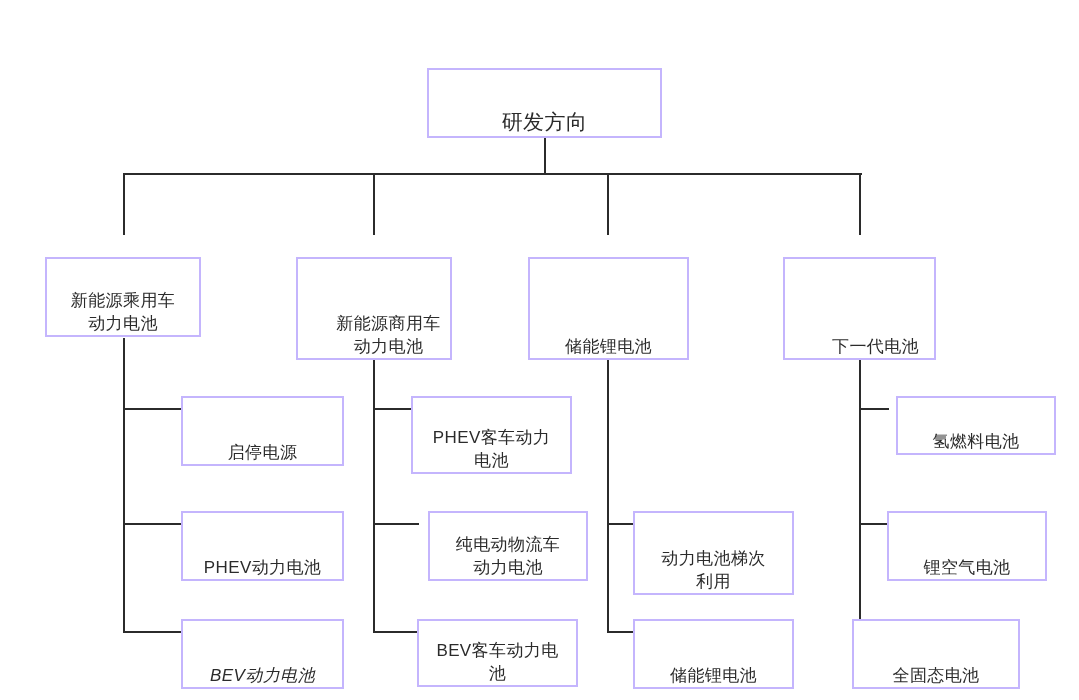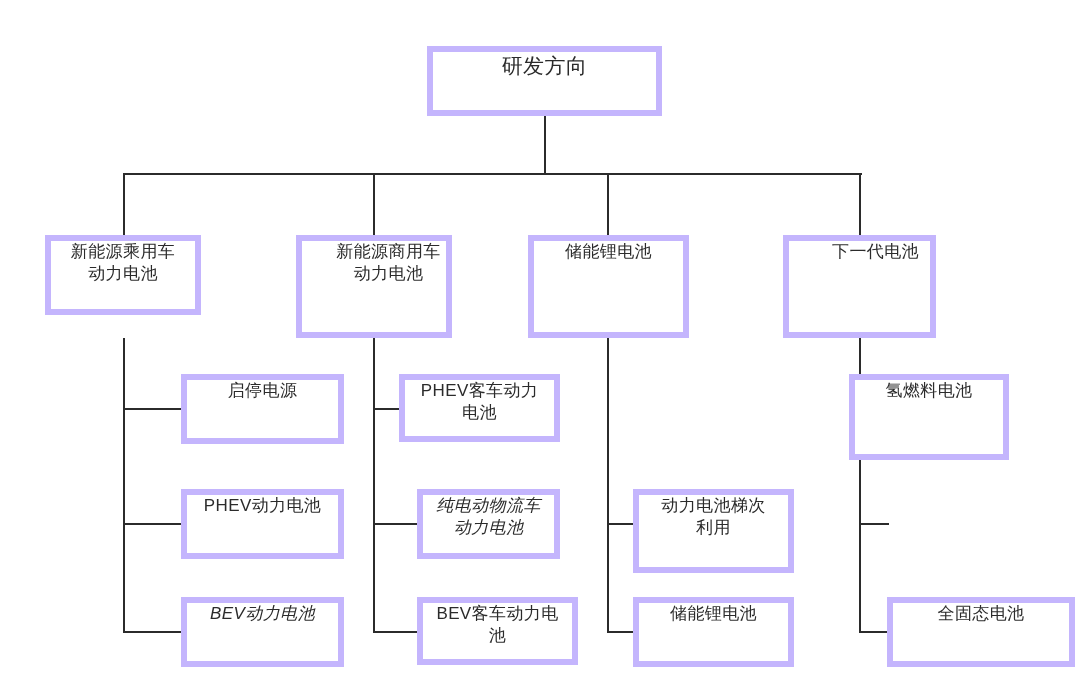--- a/index.html
+++ b/index.html
@@ -18,31 +18,32 @@
   #diagram-canvas {
     position: absolute;
     left: 0;
     top: 0;
     width: 1079px;
     height: 700px;
   }
   .node {
     position: absolute;
     box-sizing: border-box;
-    border: 6px solid #c4b5fd;
+    border: 2px solid #c4b5fd;
     background: #ffffff;
     display: flex;
-    align-items: flex-start;
+    align-items: flex-end;
     justify-content: center;
     text-align: center;
     color: #2b2b2b;
     line-height: 1.32;
     letter-spacing: 0.4px;
     white-space: pre-line;
     z-index: 2;
+    margin-top: 22px;
   }
   .node.root {
     font-size: 21px;
   }
   .node.level2 {
     font-size: 17px;
   }
   .node.level3 {
     font-size: 17px;
   }
@@ -104,25 +105,25 @@
   </div>
   <div class="node level3" style="left:181px; top:597px; width:163px; height:70px;font-style:italic;">
     <span>BEV动力电池</span>
   </div>
 
   <div class="connector v" style="left:373px; top:338px; width:2px; height:295px;"></div>
   <div class="connector h" style="left:373px; top:408px; width:46px; height:2px;"></div>
   <div class="connector h" style="left:373px; top:523px; width:46px; height:2px;"></div>
   <div class="connector h" style="left:373px; top:631px; width:46px; height:2px;"></div>
 
-  <div class="node level3" style="left:399px; top:374px; width:161px; height:68px;">
+  <div class="node level3" style="left:411px; top:374px; width:161px; height:78px;">
     <span>PHEV客车动力
 电池</span>
   </div>
-  <div class="node level3" style="left:417px; top:489px; width:143px; height:70px;font-style:italic;">
+  <div class="node level3" style="left:428px; top:489px; width:160px; height:70px;">
     <span>纯电动物流车
 动力电池</span>
   </div>
   <div class="node level3" style="left:417px; top:597px; width:161px; height:68px;">
     <span>BEV客车动力电
 池</span>
   </div>
 
   <div class="connector v" style="left:607px; top:338px; width:2px; height:295px;"></div>
   <div class="connector h" style="left:607px; top:523px; width:28px; height:2px;"></div>
@@ -134,20 +135,23 @@
   </div>
   <div class="node level3" style="left:633px; top:597px; width:161px; height:70px;">
     <span>储能锂电池</span>
   </div>
 
   <div class="connector v" style="left:859px; top:338px; width:2px; height:295px;"></div>
   <div class="connector h" style="left:859px; top:408px; width:30px; height:2px;"></div>
   <div class="connector h" style="left:859px; top:523px; width:30px; height:2px;"></div>
   <div class="connector h" style="left:859px; top:631px; width:30px; height:2px;"></div>
 
-  <div class="node level3" style="left:849px; top:374px; width:160px; height:86px;">
+  <div class="node level3" style="left:896px; top:374px; width:160px; height:59px;">
     <span>氢燃料电池</span>
   </div>
-  <div class="node level3" style="left:887px; top:597px; width:188px; height:70px;">
+  <div class="node level3" style="left:887px; top:489px; width:160px; height:70px;">
+    <span>锂空气电池</span>
+  </div>
+  <div class="node level3" style="left:852px; top:597px; width:168px; height:70px;">
     <span>全固态电池</span>
   </div>
 
 </div>
 
 </body></html>

